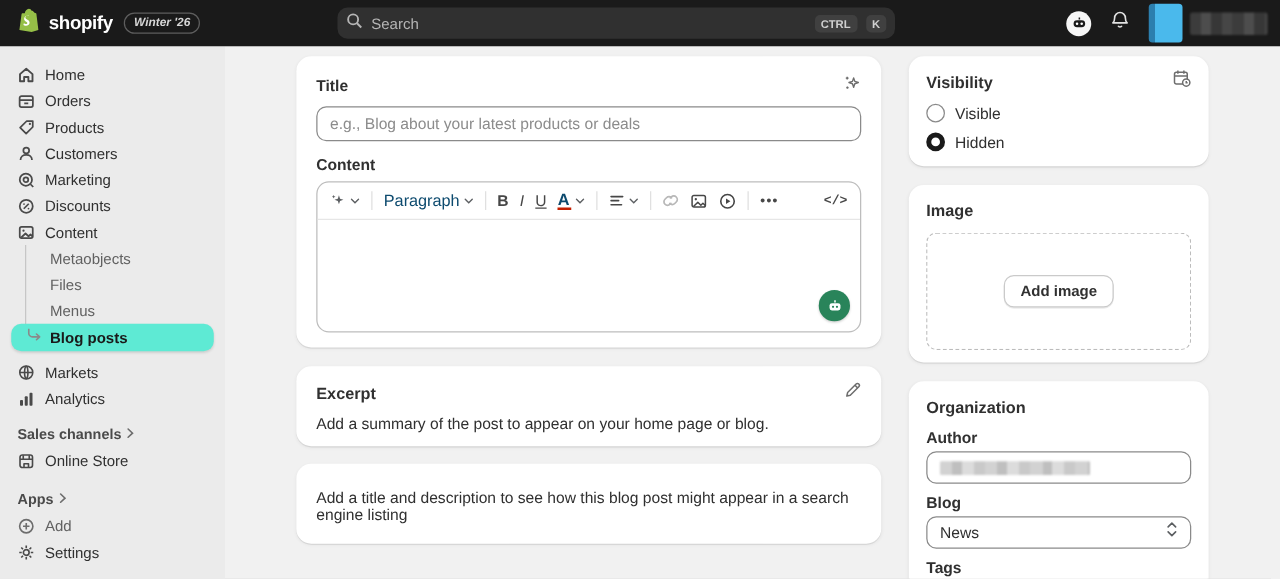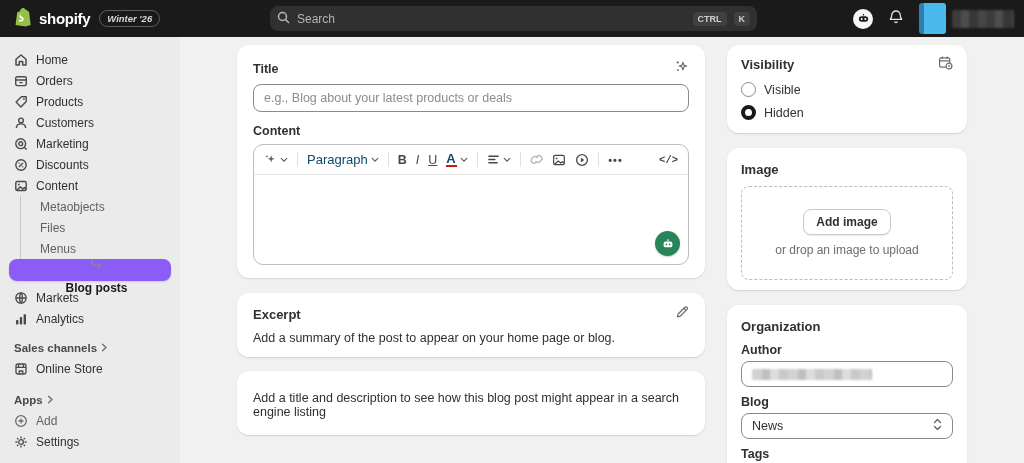--- a/index.html
+++ b/index.html
@@ -5,21 +5,21 @@
   * { margin:0; padding:0; box-sizing:border-box; }
   body { background:#d8d8d8; font-family:"Liberation Sans", sans-serif; }
   .screen { position:relative; width:1024px; height:463px; overflow:hidden; background:#f1f1f1; }
 
   
   .topbar { position:absolute; top:0; left:0; right:0; height:37px; background:#1a1a1a; z-index:10; }
   .logo { position:absolute; left:14px; top:0; height:37px; display:flex; align-items:center; gap:7px; }
   .wordmark { color:#fff; font-size:15px; font-weight:bold; letter-spacing:-0.3px; }
   .release-badge { margin-left:2px; font-size:9.5px; font-weight:bold; font-style:italic; color:#d7d7d7;
     border:1px solid #5e5e5e; border-radius:9px; padding:2px 7px; }
-  .searchbox { position:absolute; left:270px; top:6px; width:487px; height:25px; background:#303030;
+  .searchbox { position:absolute; left:270px; top:6px; width:446px; height:25px; background:#303030;
     border-radius:8px; display:flex; align-items:center; gap:7px; padding:0 7px; cursor:pointer; }
   .searchbox .search-text { flex:1; color:#b5b5b5; font-size:12px; font-weight:500; }
   .kbd { background:#404040; color:#cfcfcf; font-size:9px; font-weight:bold; border-radius:4px;
     padding:2px 5px; line-height:10px; }
   .topbar-right { position:absolute; right:10px; top:0; height:37px; display:flex; align-items:center; gap:15px; }
   .sidekick-top { width:20px; height:20px; border-radius:50%; background:#f6f6f6; display:flex;
     align-items:center; justify-content:center; cursor:pointer; }
   .account { display:flex; align-items:center; gap:0; cursor:pointer; height:37px; }
   .avatar { width:27px; height:31px; border-radius:3px;
     background:linear-gradient(90deg,#2c7fae 0 18%, #4ab9ec 18% 100%); }
@@ -27,22 +27,22 @@
     background:repeating-linear-gradient(90deg,#3c3c3c 0 9px,#4d4d4d 9px 17px,#373737 17px 26px,#464646 26px 34px); }
 
   
   .sidebar { position:absolute; left:0; top:37px; bottom:0; width:180px; background:#ebebeb;
     padding-top:12px; z-index:5; }
   .nav-item { display:flex; align-items:center; gap:8px; height:21px; padding-left:14px;
     font-size:12px; font-weight:400; color:#303030; cursor:pointer; }
   .nav-item .ic { width:14px; height:14px; display:flex; align-items:center; justify-content:center; flex:none; }
   .nav-sub { display:flex; align-items:center; height:21px; padding-left:40px; font-size:12px;
     font-weight:500; color:#616161; cursor:pointer; }
-  .nav-sub.selected { margin:0 9px; padding-left:13px; height:22px; background:#8b5cf6; border-radius:8px;
-    color:#1a1a1a; font-weight:600; box-shadow:0 1px 2px rgba(0,0,0,.12); display:flex; gap:7px; position:relative;flex-direction:column; }
+  .nav-sub.selected { margin:0 9px; padding-left:13px; height:22px; background:#5eead4; border-radius:8px;
+    color:#1a1a1a; font-weight:600; box-shadow:0 1px 2px rgba(0,0,0,.12); display:flex; gap:7px; position:relative; }
   .tree-line { position:absolute; left:20px; top:159px; width:1px; height:66px; background:#c6c6c6; }
   .nav-header { display:flex; align-items:center; gap:4px; height:21px; padding-left:14px;
     font-size:11.5px; font-weight:600; color:#4a4a4a; cursor:pointer; }
   .mt6 { margin-top:6px; } .mt8 { margin-top:8px; } .mt10 { margin-top:10px; }
 
   
   .workarea { position:absolute; left:180px; top:37px; right:0; bottom:0; }
   .card { position:absolute; background:#fff; border-radius:12px;
     box-shadow:0 1px 0 rgba(0,0,0,.07), 0 1px 3px rgba(0,0,0,.06); }
   .col-main { left:57px; width:468px; }
@@ -428,21 +428,20 @@
       <div class="radio-row">
         <span class="radio checked"></span>
         <span class="radio-label">Hidden</span>
       </div>
     </div>
 
     <div class="card col-right" id="card-image">
       <span class="card-title">Image</span>
       <div class="dropzone">
         <button class="btn-secondary">Add image</button>
-        <span class="drop-hint">or drop an image to upload</span>
       </div>
     </div>
 
     <div class="card col-right" id="card-organization">
       <span class="card-title">Organization</span>
       <div class="org-label">Author</div>
       <div class="author-input">
         <div class="author-blur"></div>
       </div>
       <div class="org-label">Blog</div>

